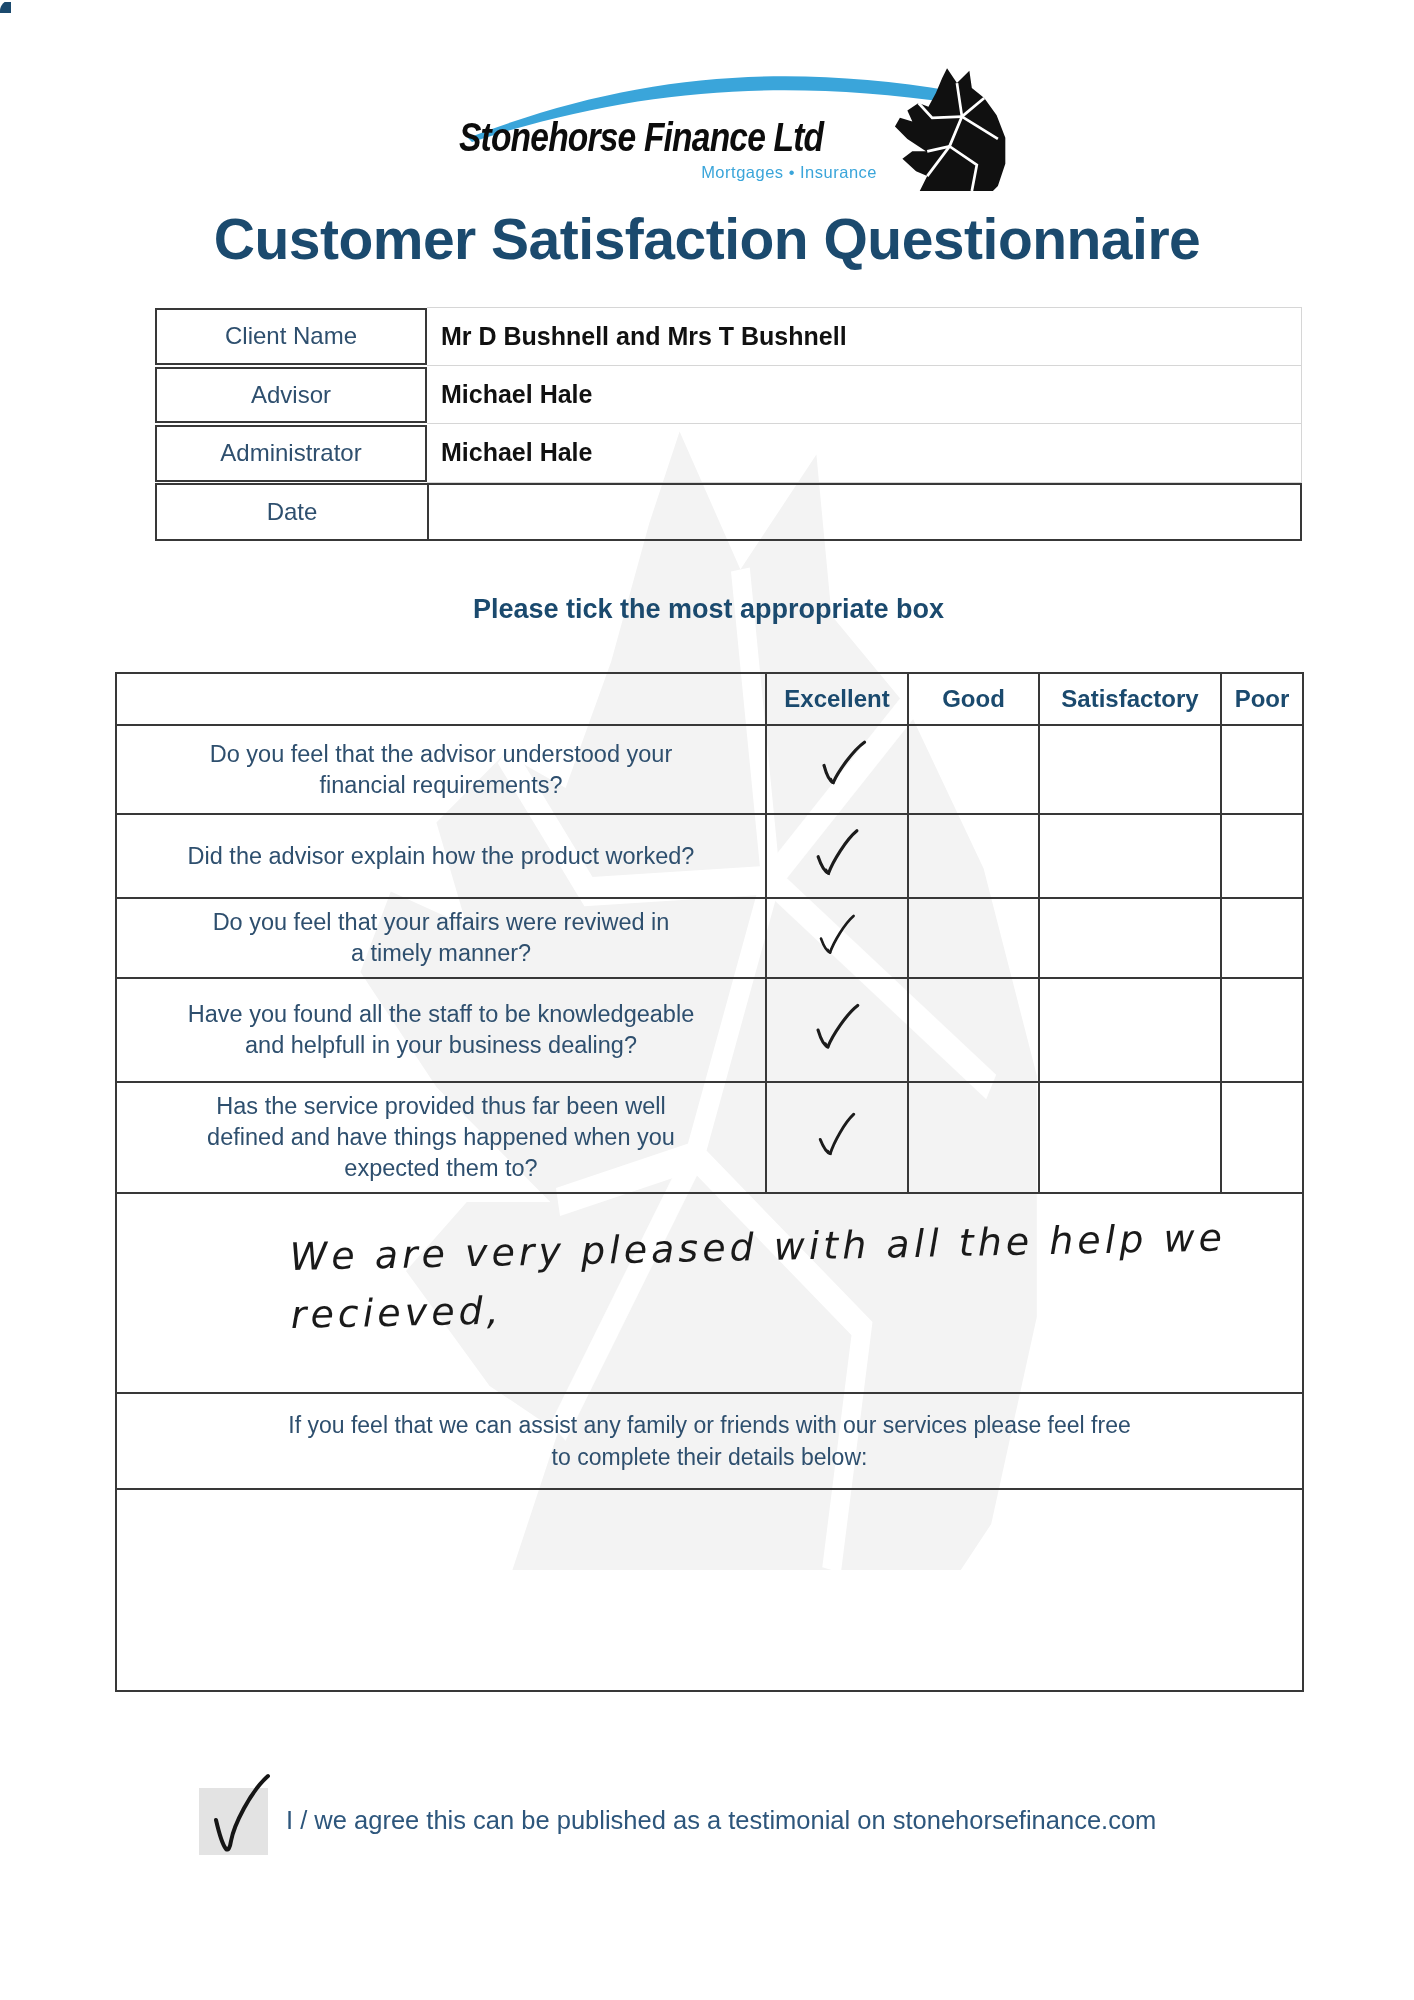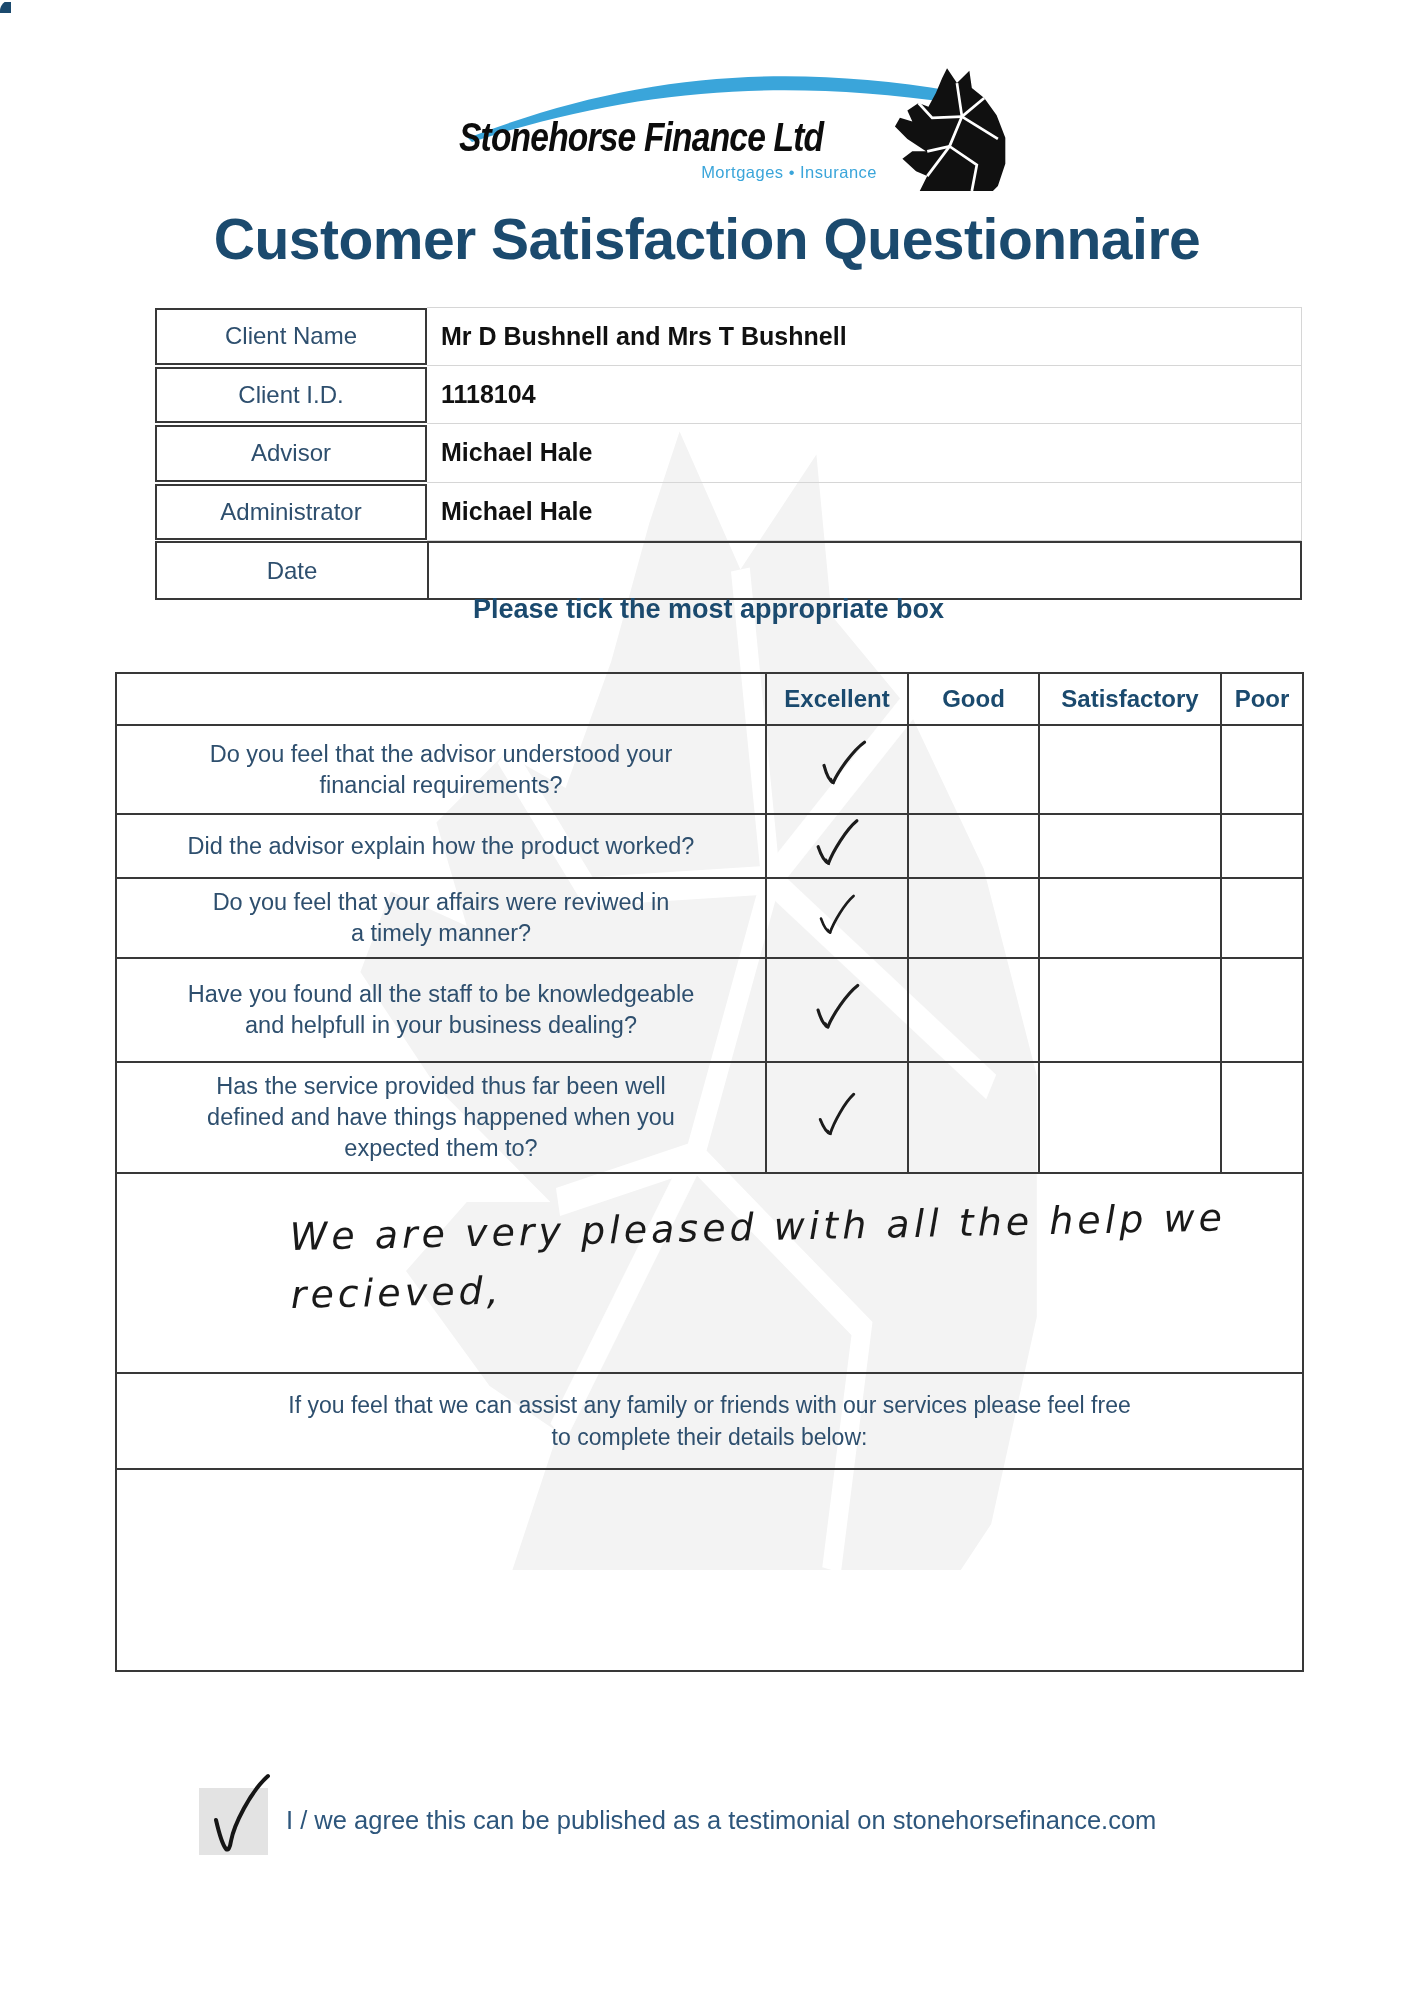--- a/index.html
+++ b/index.html
@@ -52,21 +52,21 @@
   
   .survey-heading{position:absolute;left:115px;width:1187px;top:594px;text-align:center;
     font-size:27px;font-weight:bold;color:var(--navy);z-index:2;}
   .survey-table{position:absolute;left:115px;top:672px;width:1187px;z-index:2;
     border-collapse:collapse;table-layout:fixed;}
   .survey-table th,.survey-table td{border:2px solid var(--line-dark);}
   .survey-table th{height:52px;font-size:24px;font-weight:bold;color:var(--navy);text-align:center;}
   td.question{font-size:23.5px;line-height:31px;color:var(--steel);text-align:center;
     white-space:pre-line;padding:8px 10px;}
   td.rate-cell{text-align:center;vertical-align:middle;}
-  tr.qr1 td{height:89px;} tr.qr2 td{height:64px;margin-top:40px;} tr.qr3 td{height:73px;}
+  tr.qr1 td{height:89px;} tr.qr2 td{height:84px;margin-top:40px;} tr.qr3 td{height:73px;}
   tr.qr4 td{height:104px;} tr.qr5 td{height:100px;}
   td.comments-label-cell{height:47px;text-align:center;font-size:24px;color:var(--steel);}
   td.comments-box-cell{height:200px;position:relative;}
   td.referral-cell{height:96px;text-align:center;font-size:23px;line-height:32px;
     color:var(--steel);white-space:pre-line;}
   td.details-box-cell{height:202px;}
 
   .tick{display:inline-block;}
   .tick path{stroke:#1c1c1c;stroke-width:3.4;fill:none;stroke-linecap:round;}
   .qr1 .tick{transform:translate(6px,-4px) rotate(7deg);}
@@ -131,24 +131,20 @@
   </div>
 
   <div class="main-title">Customer Satisfaction Questionnaire</div>
 
   <div class="client-table">
     <div class="ct-row">
       <div class="ct-label">Client Name</div>
       <div class="ct-value">Mr D Bushnell and Mrs T Bushnell</div>
     </div>
     <div class="ct-row">
-      <div class="ct-label">Client I.D.</div>
-      <div class="ct-value">1118104</div>
-    </div>
-    <div class="ct-row">
       <div class="ct-label">Advisor</div>
       <div class="ct-value">Michael Hale</div>
     </div>
     <div class="ct-row">
       <div class="ct-label">Administrator</div>
       <div class="ct-value">Michael Hale</div>
     </div>
     <div class="ct-row date-row">
       <div class="ct-label">Date</div>
       <div class="ct-value"></div>

